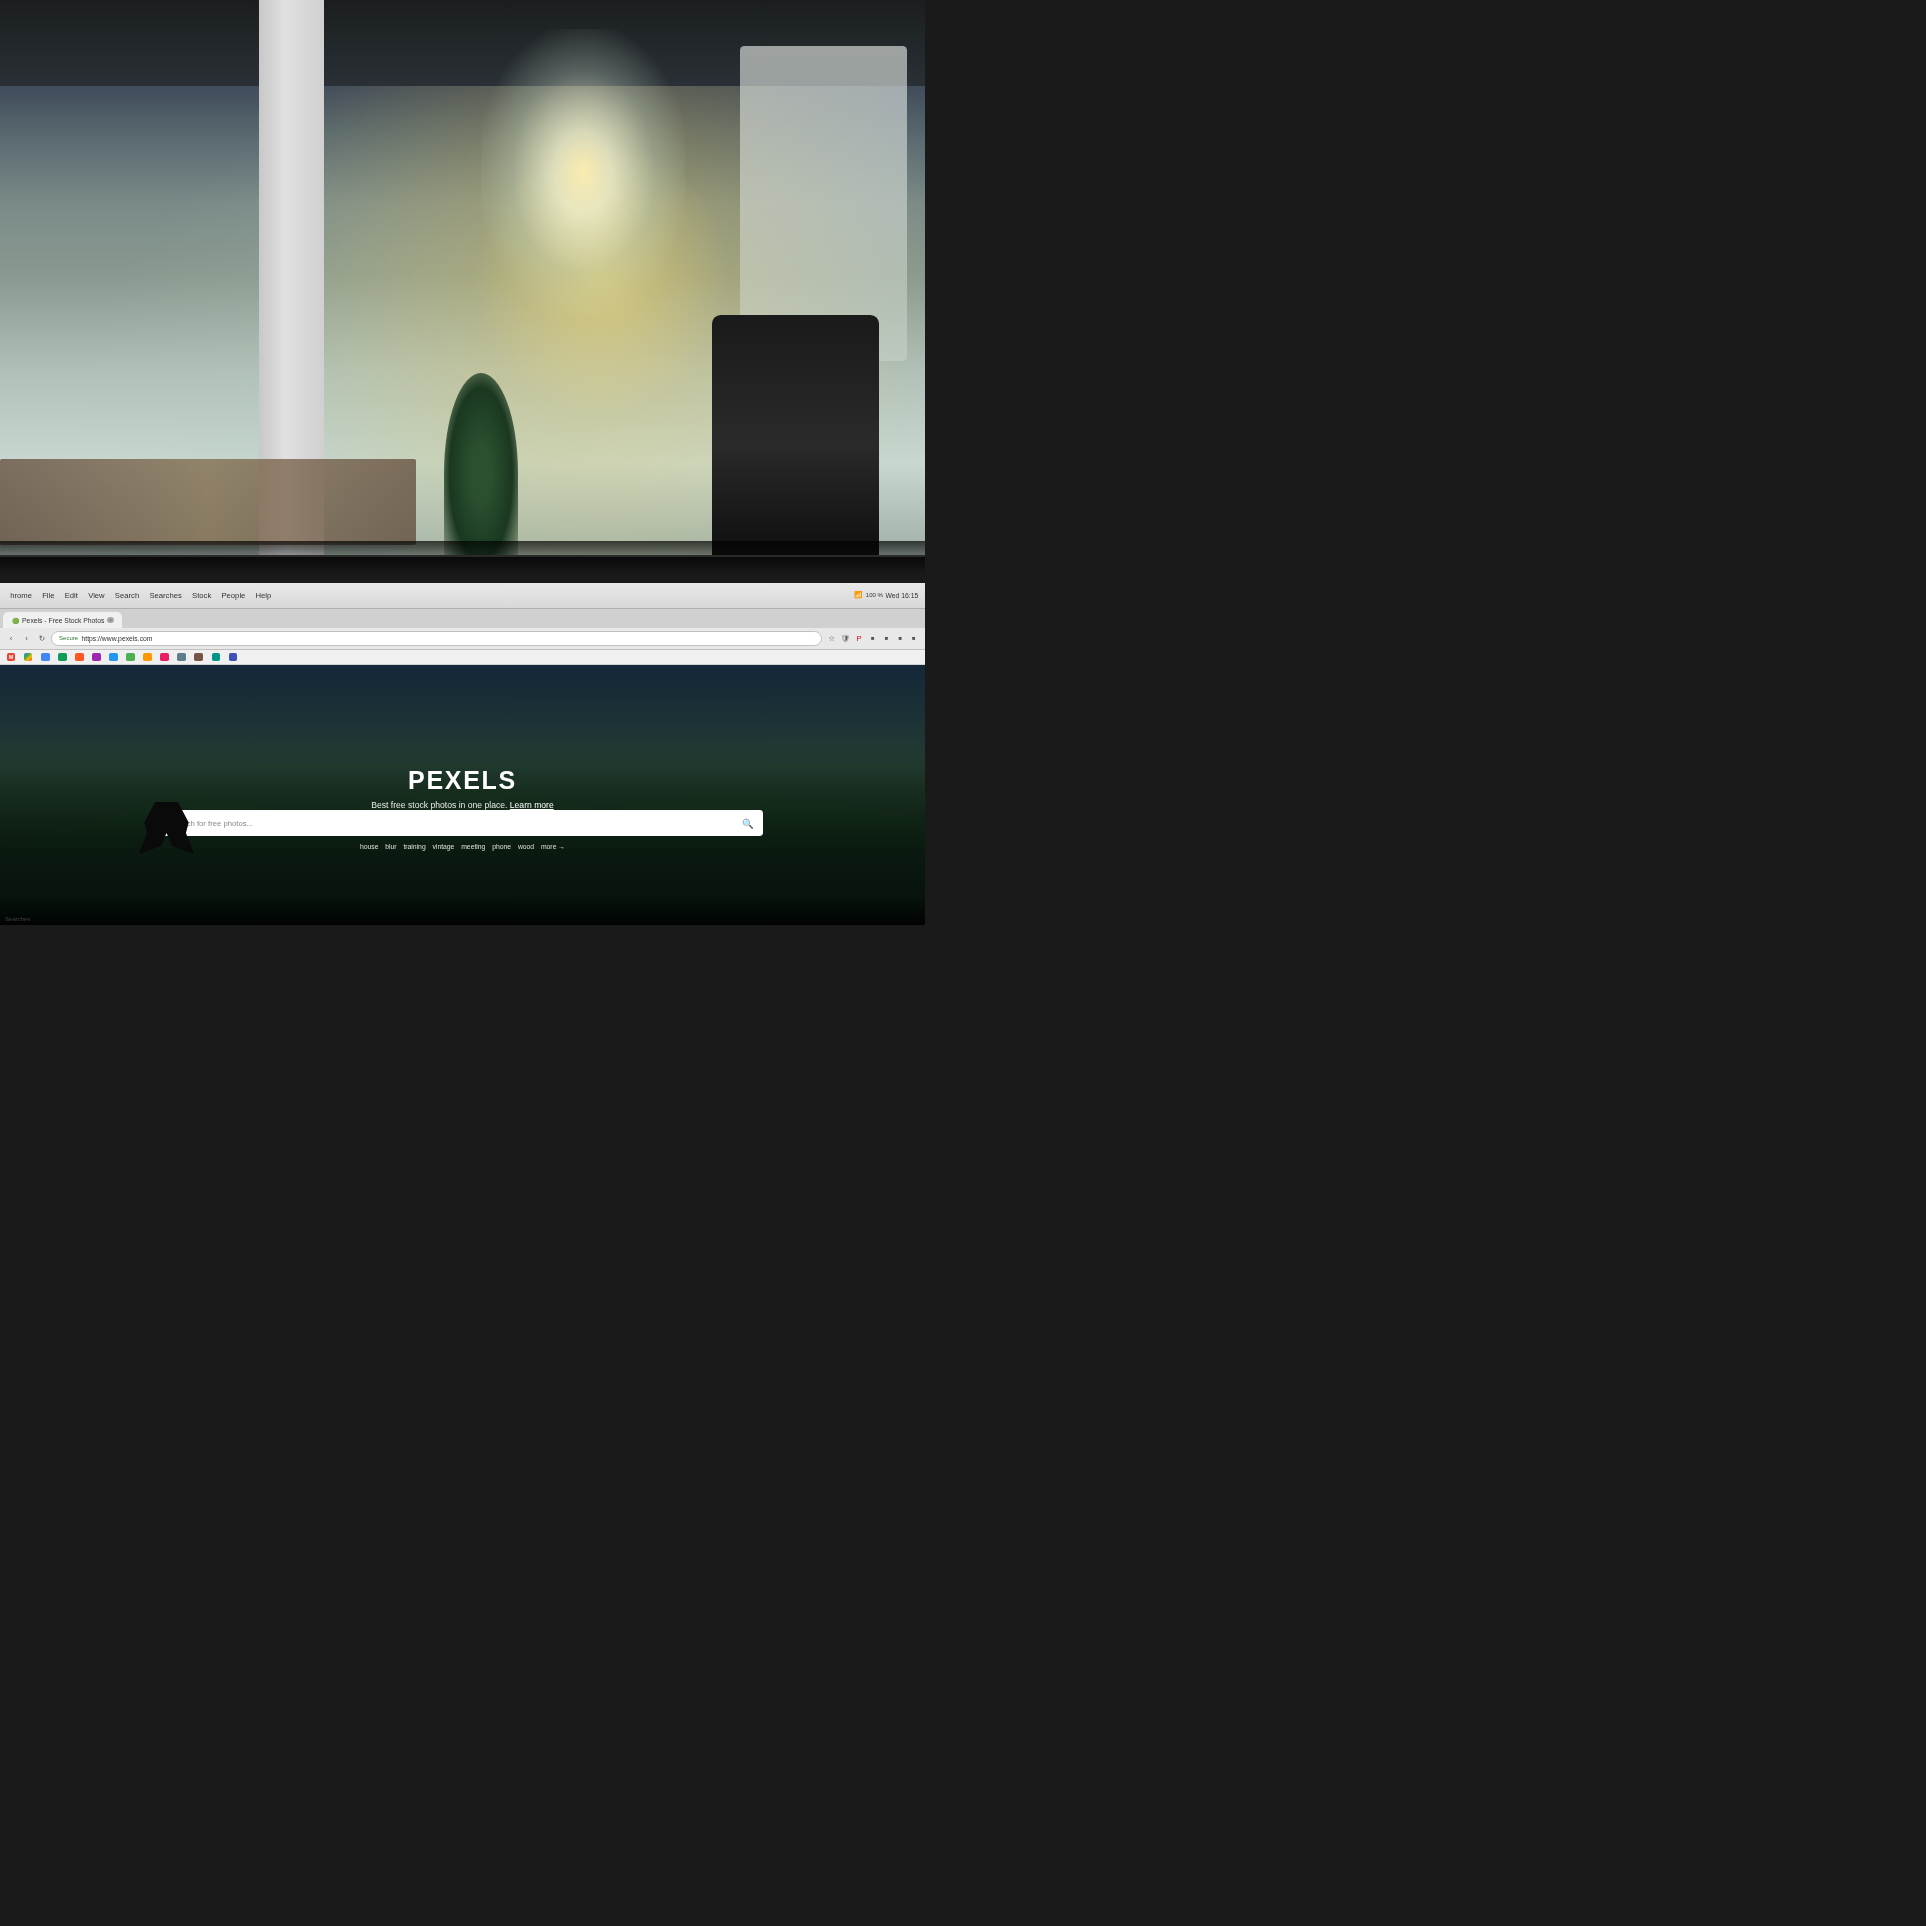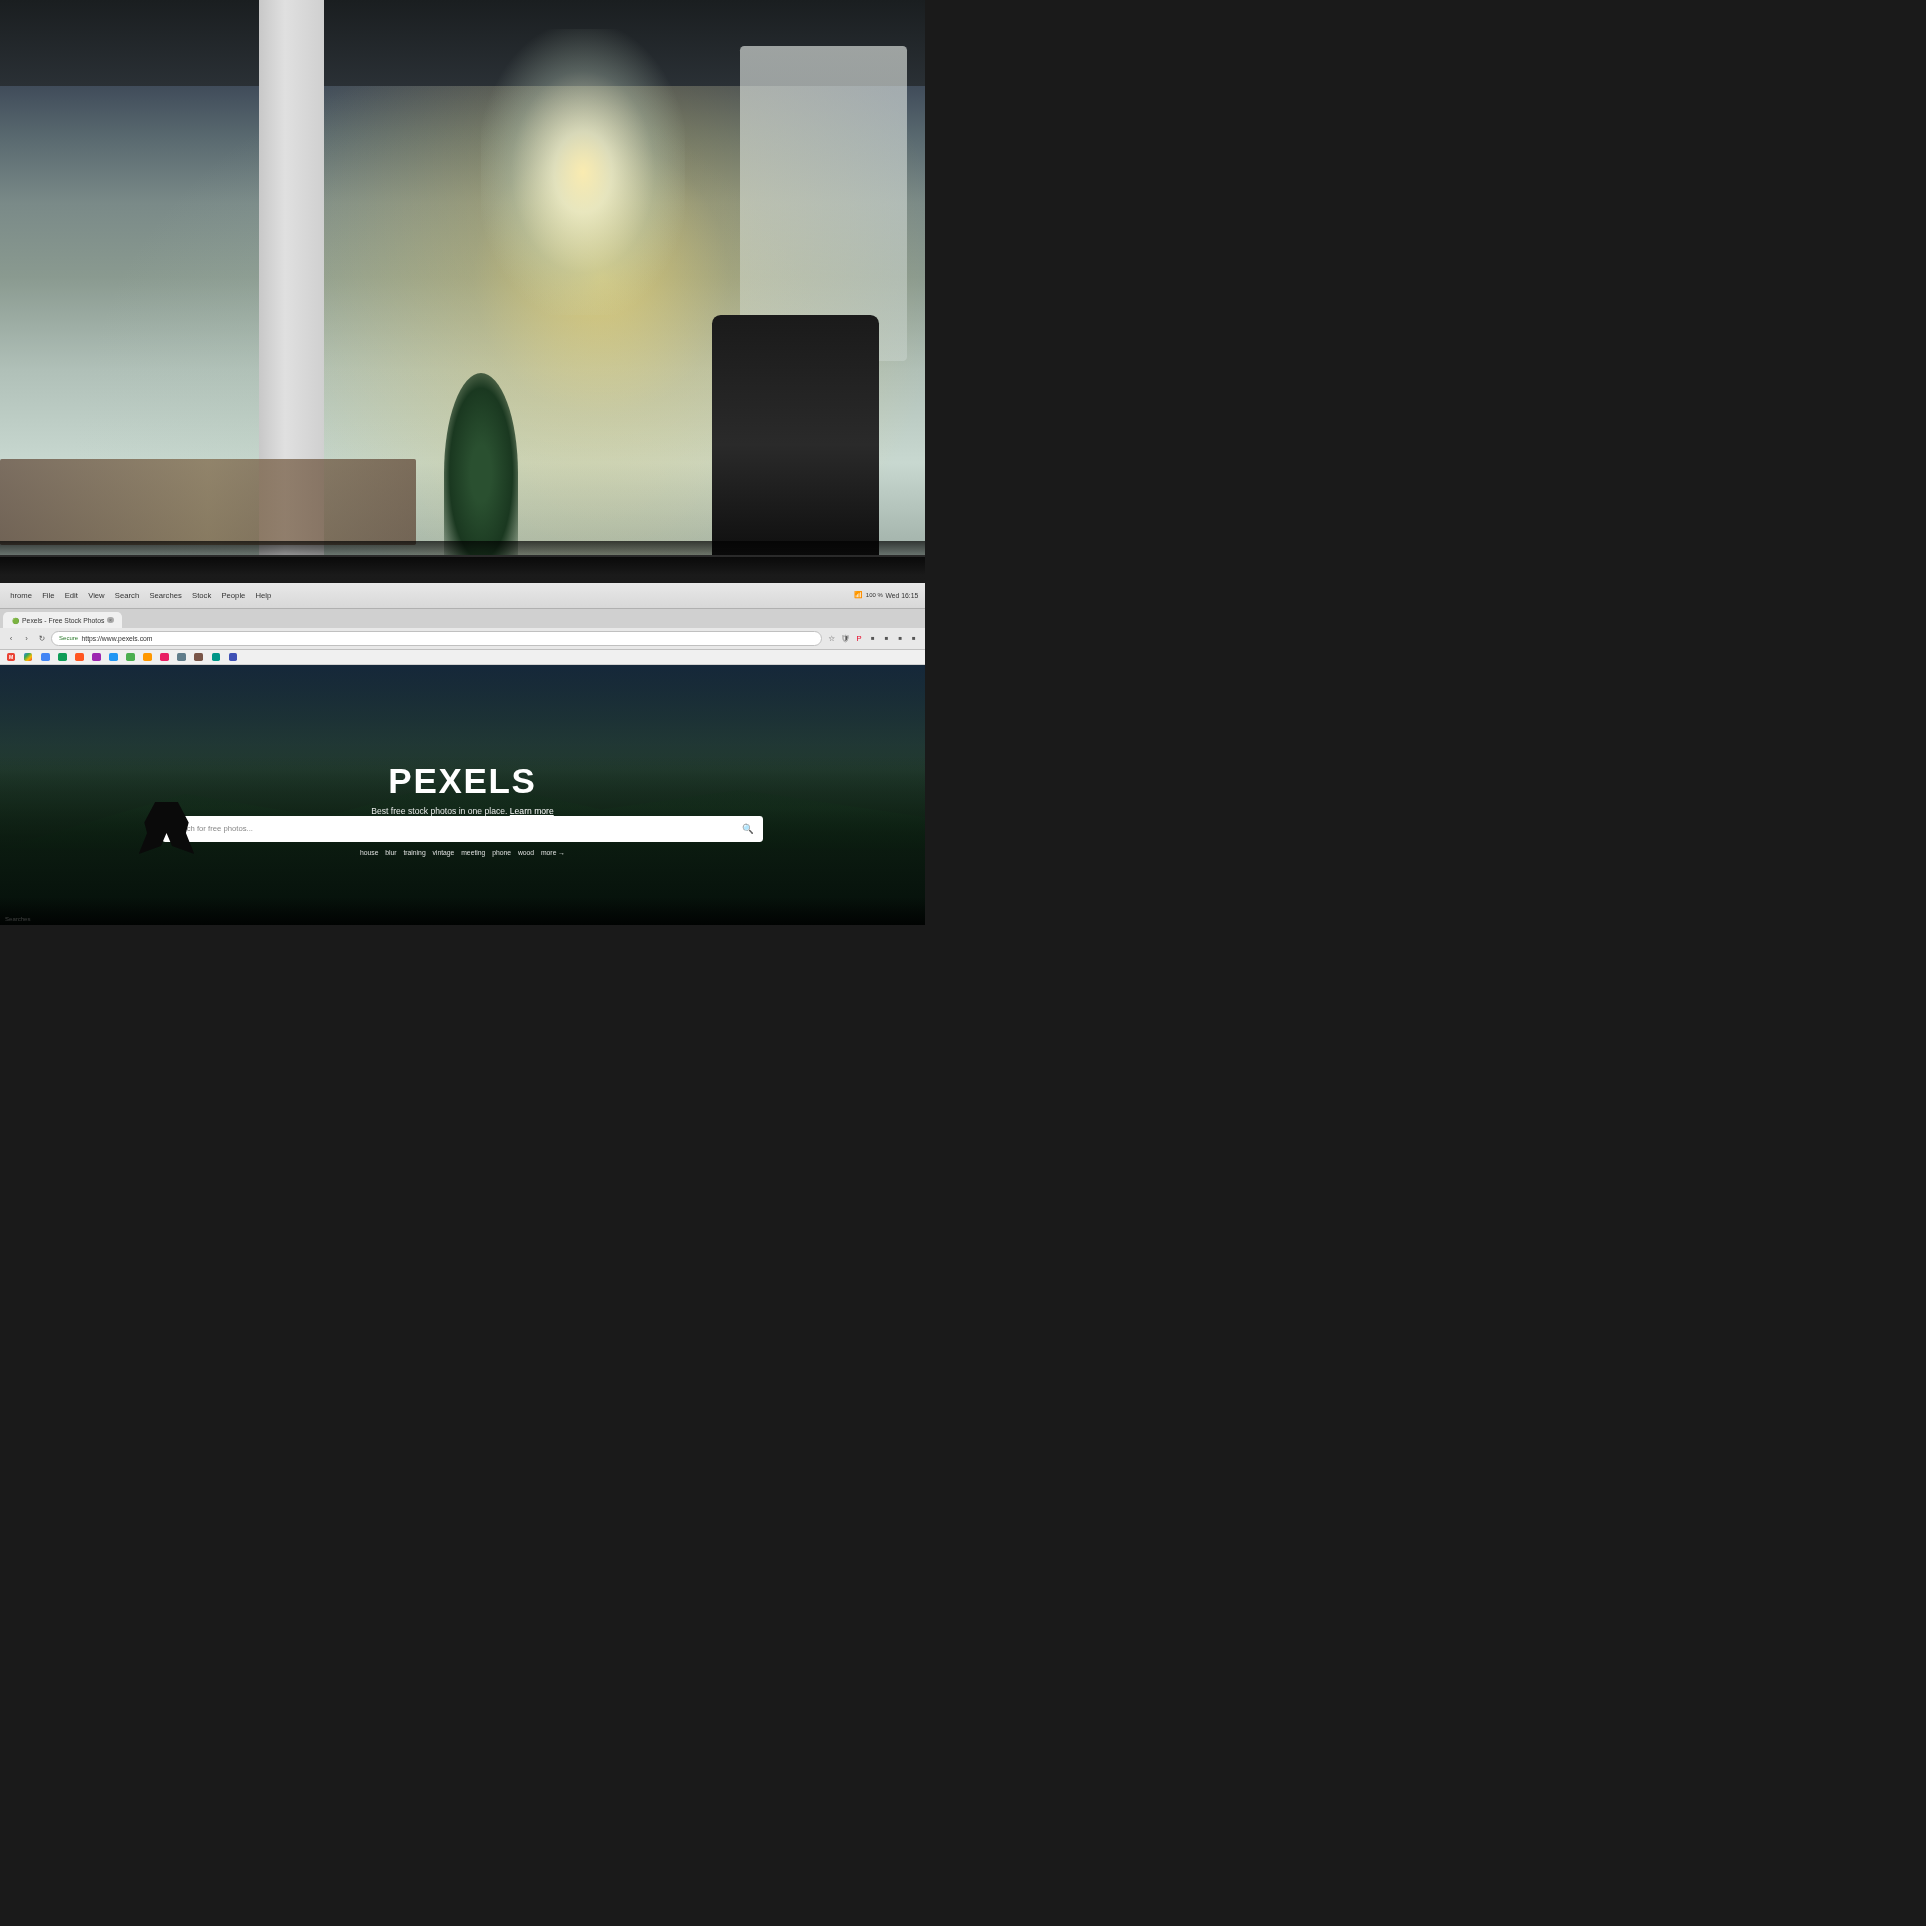--- a/index.html
+++ b/index.html
@@ -349,21 +349,21 @@
       width: 100%;
       height: calc(100% - 24px);
       display: flex;
       flex-direction: column;
       align-items: center;
       justify-content: center;
       z-index: 4;
     }
 
     .pexels-logo {
-      font-size: 35px;
+      font-size: 25px;
       font-weight: 800;
       color: white;
       letter-spacing: 1.7px;
       margin-bottom: 5.1px;
     }
 
     .hero-subtitle {
       font-size: 8.6px;
       color: rgba(255,255,255,0.9);
     }

